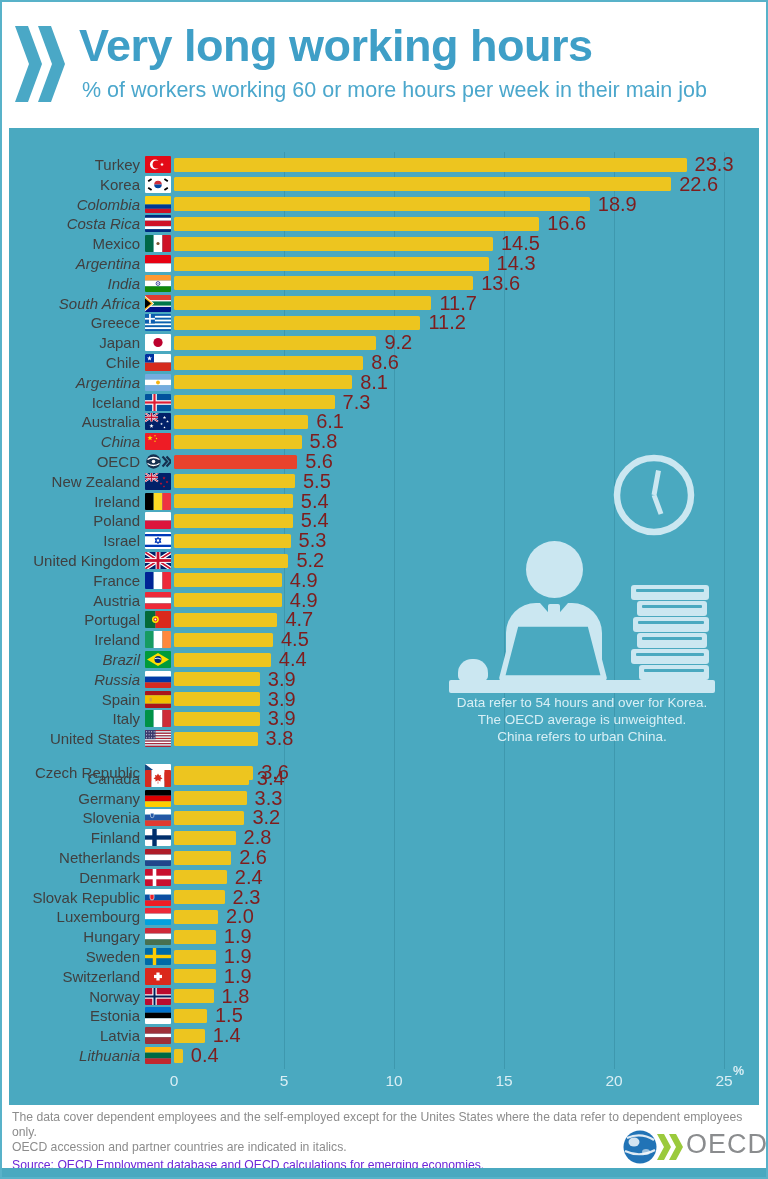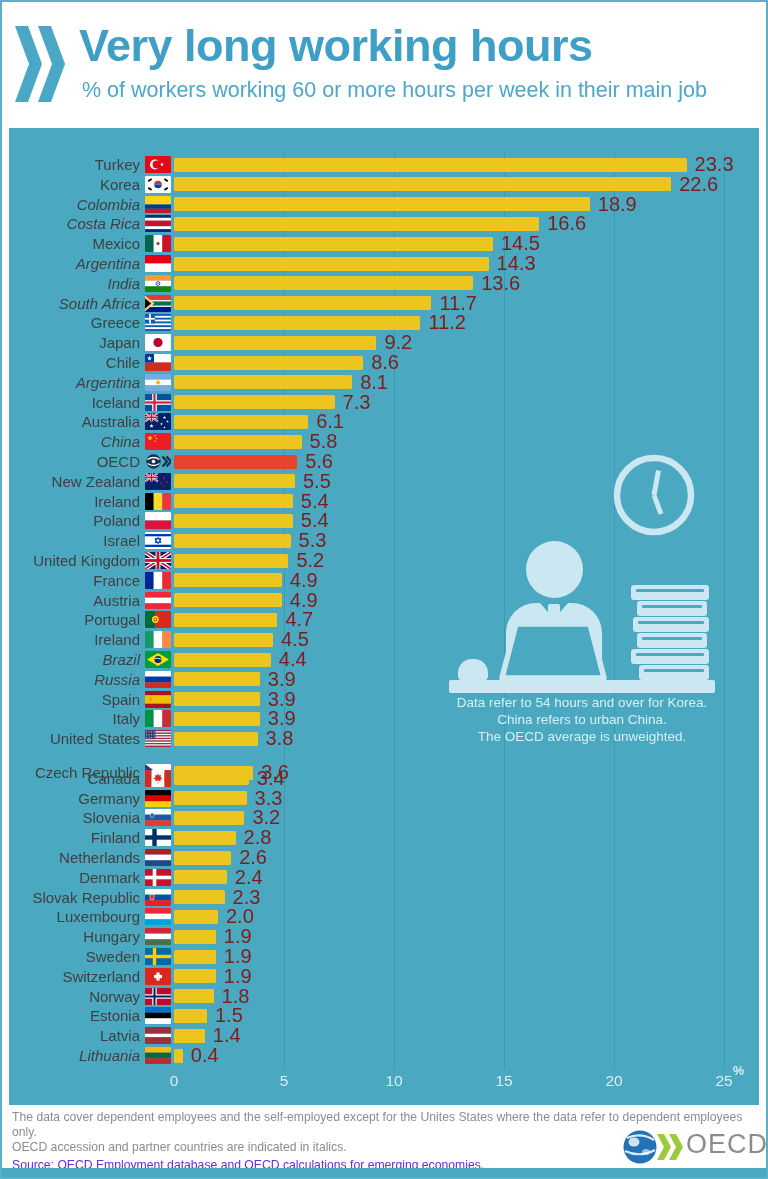--- a/index.html
+++ b/index.html
@@ -744,22 +744,22 @@
         <div class="book pale" style="left: 628px; top: 473px; width: 70px;">
           <div class="pages"></div>
         </div>
         <div class="book pale" style="left: 622px; top: 457px; width: 78px;">
           <div class="pages"></div>
         </div>
       </div>
     <div class="desk pale"></div>
     <div class="note" id="note">
         <div>Data refer to 54 hours and over for Korea.</div>
+        <div>The OECD average is unweighted.</div>
         <div>China refers to urban China.</div>
-        <div>The OECD average is unweighted.</div>
       </div>
   </div>
 
   <div class="ftr-notes" id="footnotes">
       <div>The data cover dependent employees and the self-employed except for the Unites States where the data refer to dependent employees only.</div>
       <div>OECD accession and partner countries are indicated in italics.</div>
     </div>
   <p class="ftr-src">Source: OECD Employment database and OECD calculations for emerging economies.</p>
   <svg class="globe" width="38" height="38" viewBox="0 0 38 38">
     <circle cx="19" cy="19" r="16.5" fill="#2173B6"></circle>

